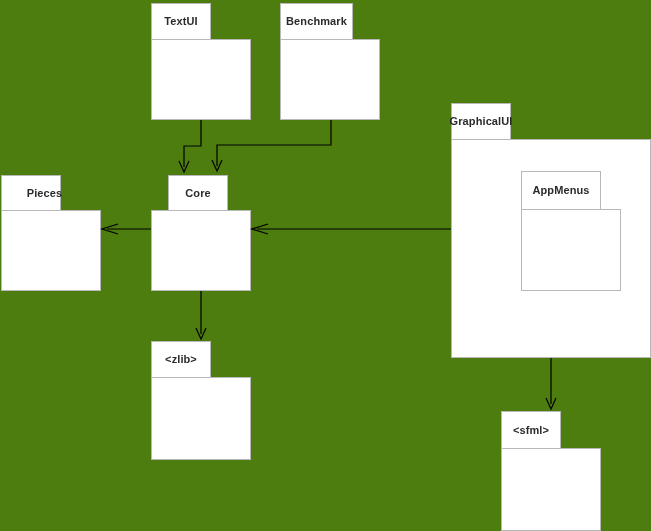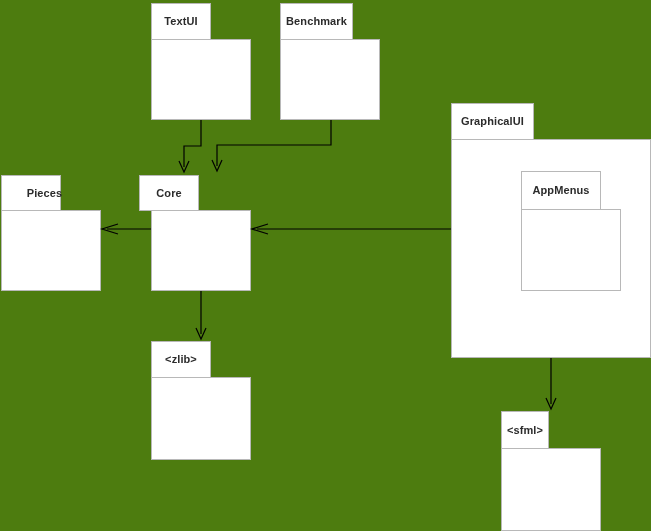--- a/index.html
+++ b/index.html
@@ -82,56 +82,56 @@
   </div>
 
   <div class="package">
     <div class="pkg-tab" id="tab-benchmark" style="left: 280px; top: 3px; width: 73px; height: 37px;">
       <span class="pkg-tab-label">Benchmark</span>
     </div>
     <div class="pkg-body" id="body-benchmark" style="left: 280px; top: 39px; width: 100px; height: 81px;"></div>
   </div>
 
   <div class="package">
-    <div class="pkg-tab" id="tab-graphicalui" style="left: 451px; top: 103px; width: 83px; height: 37px;">
+    <div class="pkg-tab" id="tab-graphicalui" style="left: 451px; top: 103px; width: 60px; height: 37px;">
       <span class="pkg-tab-label">GraphicalUI</span>
     </div>
     <div class="pkg-body" id="body-graphicalui" style="left: 451px; top: 139px; width: 200px; height: 219px;"></div>
   </div>
 
   <div class="package">
     <div class="pkg-tab nested" id="tab-appmenus" style="left: 521px; top: 171px; width: 80px; height: 39px;">
       <span class="pkg-tab-label">AppMenus</span>
     </div>
     <div class="pkg-body nested" id="body-appmenus" style="left: 521px; top: 209px; width: 100px; height: 82px;"></div>
   </div>
 
   <div class="package">
     <div class="pkg-tab" id="tab-pieces" style="left: 1px; top: 175px; width: 60px; height: 36px; padding-left: 27px;">
       <span class="pkg-tab-label">Pieces</span>
     </div>
     <div class="pkg-body" id="body-pieces" style="left: 1px; top: 210px; width: 100px; height: 81px;"></div>
   </div>
 
   <div class="package">
-    <div class="pkg-tab" id="tab-core" style="left: 139px; top: 175px; width: 60px; height: 36px;">
+    <div class="pkg-tab" id="tab-core" style="left: 168px; top: 175px; width: 60px; height: 36px;">
       <span class="pkg-tab-label">Core</span>
     </div>
     <div class="pkg-body" id="body-core" style="left: 151px; top: 210px; width: 100px; height: 81px;"></div>
   </div>
 
   <div class="package">
     <div class="pkg-tab" id="tab-zlib" style="left: 151px; top: 341px; width: 60px; height: 37px;">
       <span class="pkg-tab-label">&lt;zlib&gt;</span>
     </div>
     <div class="pkg-body" id="body-zlib" style="left: 151px; top: 377px; width: 100px; height: 83px;"></div>
   </div>
 
   <div class="package">
-    <div class="pkg-tab" id="tab-sfml" style="left: 501px; top: 411px; width: 48px; height: 38px;">
+    <div class="pkg-tab" id="tab-sfml" style="left: 501px; top: 411px; width: 60px; height: 38px;">
       <span class="pkg-tab-label">&lt;sfml&gt;</span>
     </div>
     <div class="pkg-body" id="body-sfml" style="left: 501px; top: 448px; width: 100px; height: 83px;"></div>
   </div>
 
   <svg id="edge-layer" viewBox="0 0 651 531">
       <polyline points="201,120 201,146 184,146 184,167"></polyline>
       <polyline points="179,161 184,172 189,161" class="arrowhead"></polyline>
       <polyline points="331,120 331,145 217,145 217,166"></polyline>
       <polyline points="212,160 217,171 222,160" class="arrowhead"></polyline>

